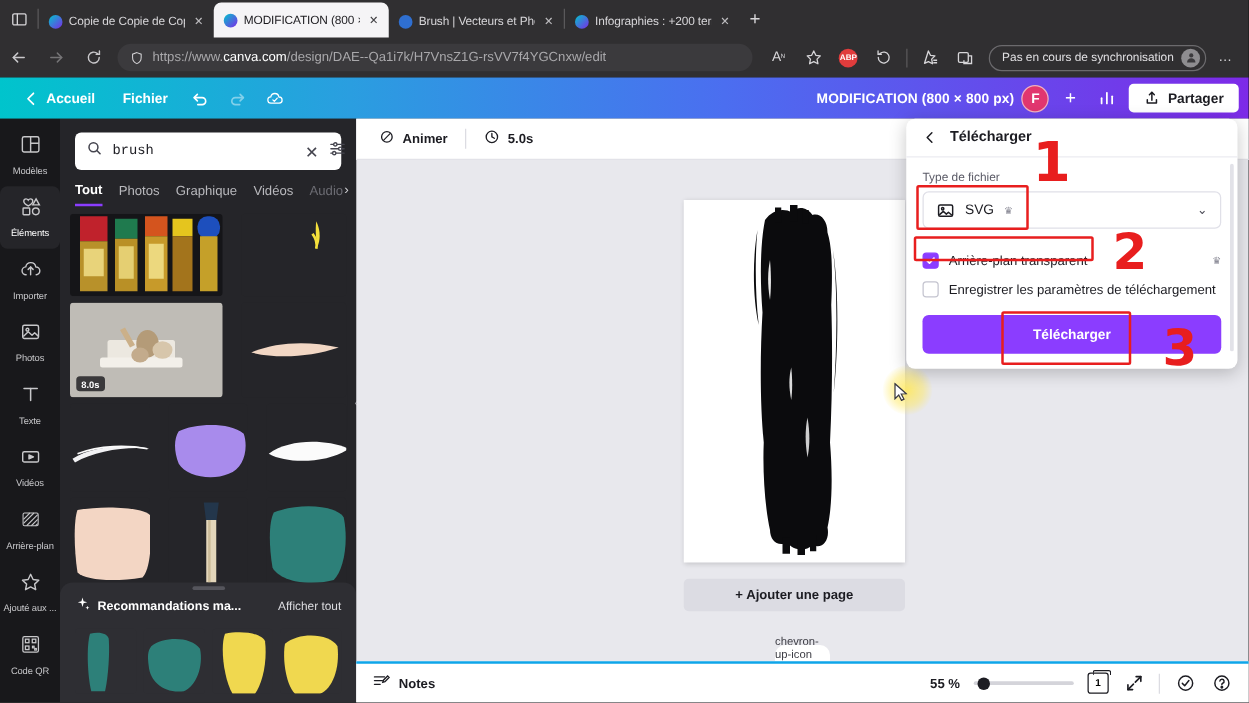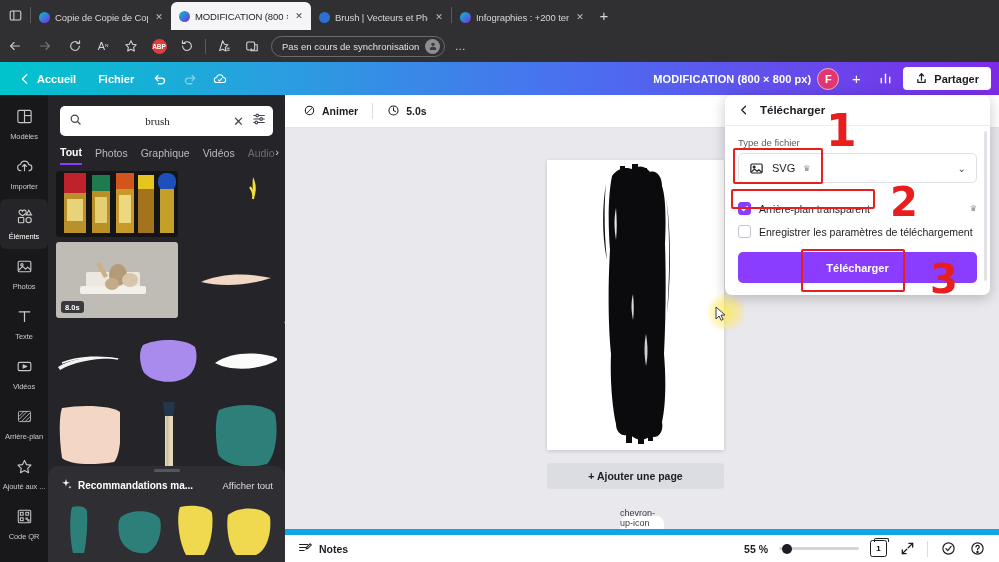--- a/index.html
+++ b/index.html
@@ -105,23 +105,22 @@
     position:absolute; left:48px; top:95px; width:237px; height:467px;
     background:#252529; overflow:hidden;
   }
   .search-wrap { padding:11px 12px 0 12px; }
   .search-box {
     height:30px; background:#fff; border-radius:5px; display:flex; align-items:center;
     padding:0 9px; gap:8px;
   }
   .search-box svg { width:13px; height:13px; color:#45454f; flex:0 0 13px; }
   .search-box input {
-    flex:1; border:none; outline:none; font-size:11px; color:#1c1c22; font-family:Liberation Serif, serif;
+    flex:1; border:none; outline:none; font-size:11px; color:#1c1c22; font-family:Liberation Mono, monospace;
     background:transparent;
-    text-align:center;
   }
   .search-clear { font-size:13px; color:#45454f; line-height:1; }
   .search-filter svg { width:14px; height:14px; }
 
   .cats { display:flex; align-items:center; gap:13px; padding:10px 12px 0 12px; position:relative; }
   .cat { font-size:10.5px; color:#b9b9bd; white-space:nowrap; padding-bottom:5px; }
   .cat.active { color:#fff; font-weight:bold; border-bottom:2.5px solid #8b3dff; }
   .cat.fade { color:#6c6c73; }
   .cat-arrow { position:absolute; right:6px; top:10px; color:#d0d0d4; font-size:11px; }
 
@@ -176,21 +175,21 @@
   .cursor-arrow { position:absolute; left:430px; top:211px; }
 
   .add-page {
     position:absolute; left:262px; top:368px; width:177px; height:26px;
     background:#dcdce3; border-radius:4px; display:flex; align-items:center; justify-content:center;
     font-size:10.5px; color:#1c1c22; font-weight:bold;
   }
 
   .statusbar {
     position:absolute; left:0; bottom:0; width:714px; height:33px; background:#fff;
-    display:flex; padding:0 13px; border-top:6px solid #0ea5e9;
+    display:flex; padding:0 13px; border-top:2px solid #0ea5e9;
   }
   .notes-btn { display:flex; align-items:center; gap:7px; font-size:10.5px; color:#1c1c22; font-weight:bold; }
   .notes-btn svg { width:14px; height:14px; }
   .sb-right { margin-left:auto; display:flex; align-items:center; gap:11px; }
   .zoom-pct { font-size:10.5px; color:#1c1c22; font-weight:bold; white-space:nowrap; }
   .zoom-slider { width:80px; height:3px; background:#d4d4da; border-radius:2px; position:relative; }
   .zoom-knob { position:absolute; left:3px; top:-3.5px; width:10px; height:10px; border-radius:50%; background:#1c1c22; }
   .sb-ic { width:18px; height:18px; display:flex; align-items:center; justify-content:center; color:#1c1c22; }
   .sb-ic svg { width:15px; height:15px; }
   .sb-sep { width:1px; height:16px; background:#dcdce2; }
@@ -306,20 +305,28 @@
             <polyline points="9,4 13,8 9,12"></polyline>
       </svg>
     </div>
     <div class="navbtn">
       <svg viewBox="0 0 16 16" fill="none" stroke="currentColor" stroke-width="1.3" stroke-linecap="round">
         <path d="M13 8a5 5 0 1 1-1.6-3.6"></path>
             <polyline points="13.2,2 13.2,5 10.2,5"></polyline>
       </svg>
     </div>
 
+    <div class="urlbar">
+      <span class="lock">
+        <svg viewBox="0 0 16 16" fill="none" stroke="#d6d5d8" stroke-width="1.2">
+          <path d="M8 1.6 13 3.4v4c0 3.2-2.1 6-5 7-2.9-1-5-3.8-5-7v-4z"></path>
+        </svg>
+      </span>
+      <span class="url-text"><span class="dim">https://www.</span><span style="color:#fff">canva.com</span><span class="dim">/design/DAE--Qa1i7k/H7VnsZ1G-rsVV7f4YGCnxw/edit</span></span>
+    </div>
 
     <div class="nav-right">
       <div class="ic">A<sup style="font-size:7px">ᴺ</sup></div>
       <div class="ic">
         <svg viewBox="0 0 16 16" fill="none" stroke="currentColor" stroke-width="1.2" stroke-linejoin="round">
           <polygon points="8,2 9.9,6 14,6.5 11,9.5 11.8,13.7 8,11.7 4.2,13.7 5,9.5 2,6.5 6.1,6"></polygon>
         </svg>
       </div>
       <div class="ic">
             <span class="adblock">ABP</span>
@@ -417,41 +424,41 @@
     <span>
       <svg viewBox="0 0 18 18" fill="none" stroke="currentColor" stroke-width="1.2">
         <rect x="2" y="2.5" width="14" height="13" rx="1.5"></rect>
             <line x1="9" y1="2.5" x2="9" y2="15.5"></line>
             <line x1="9" y1="8" x2="16" y2="8"></line>
       </svg>
     </span>
     <span class="rail-label">Modèles</span>
   </div>
 
-  <div class="rail-item">
-    <span>
-      <svg viewBox="0 0 18 18" fill="none" stroke="currentColor" stroke-width="1.2" stroke-linecap="round" stroke-linejoin="round">
-        <path d="M5.2 13.5a3.3 3.3 0 0 1-.3-6.6A4.3 4.3 0 0 1 13.4 7a3.2 3.2 0 0 1 .3 6.5"></path>
-        <polyline points="6.9,9 9,6.9 11.1,9"></polyline>
-            <line x1="9" y1="7" x2="9" y2="13.5"></line>
-      </svg>
-    </span>
-    <span class="rail-label">Importer</span>
-  </div>
-
   <div class="rail-item active">
     <span>
       <svg viewBox="0 0 18 18" fill="none" stroke="currentColor" stroke-width="1.2">
         <path d="M5.1 2.2c1.2 0 1.9 1.1 1.9 1.1s.7-1.1 1.9-1.1c1.1 0 1.9.9 1.9 2 0 1.9-3.8 4-3.8 4S3.2 6.1 3.2 4.2c0-1.1.8-2 1.9-2z"></path>
         <polygon points="13.6,2.3 16.4,7.3 10.8,7.3"></polygon>
         <rect x="2.6" y="10" width="5.6" height="5.6" rx="0.6"></rect>
         <circle cx="13.4" cy="12.8" r="2.8"></circle>
       </svg>
     </span>
     <span class="rail-label" style="color:#fff">Éléments</span>
+  </div>
+
+  <div class="rail-item">
+    <span>
+      <svg viewBox="0 0 18 18" fill="none" stroke="currentColor" stroke-width="1.2" stroke-linecap="round" stroke-linejoin="round">
+        <path d="M5.2 13.5a3.3 3.3 0 0 1-.3-6.6A4.3 4.3 0 0 1 13.4 7a3.2 3.2 0 0 1 .3 6.5"></path>
+        <polyline points="6.9,9 9,6.9 11.1,9"></polyline>
+            <line x1="9" y1="7" x2="9" y2="13.5"></line>
+      </svg>
+    </span>
+    <span class="rail-label">Importer</span>
   </div>
 
   <div class="rail-item">
     <span>
       <svg viewBox="0 0 18 18" fill="none" stroke="currentColor" stroke-width="1.2" stroke-linejoin="round">
         <rect x="2.3" y="3.4" width="13.4" height="11.2" rx="1.4"></rect>
             <circle cx="6.3" cy="7.1" r="1.2"></circle>
         <polyline points="2.8,13 7,8.9 10.2,11.8 12.4,9.7 15.4,12.6"></polyline>
       </svg>
     </span>

